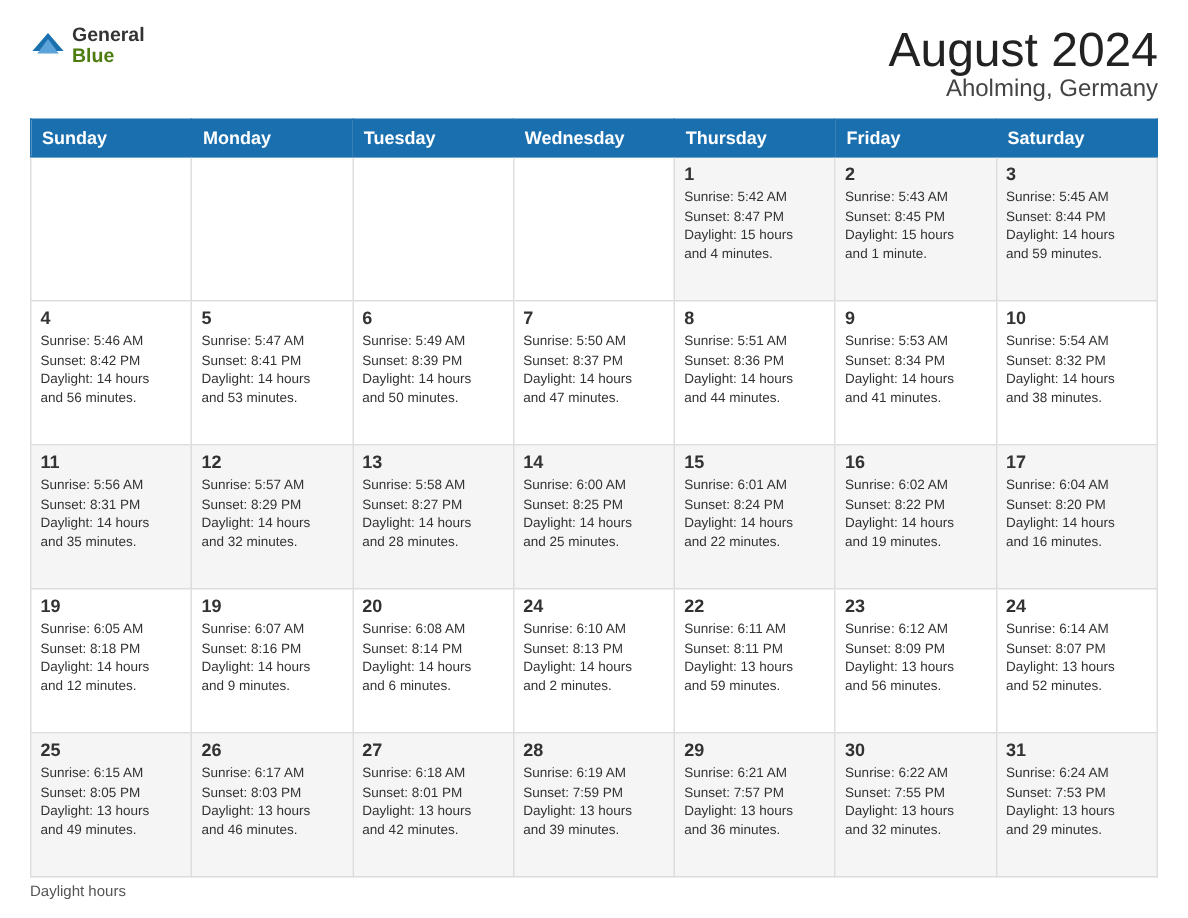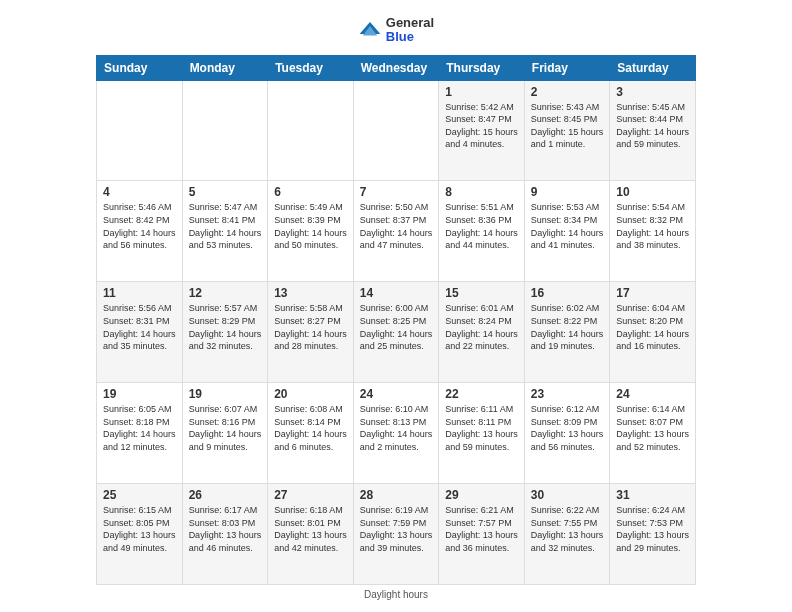--- a/index.html
+++ b/index.html
@@ -9,42 +9,41 @@
       width: 792px;
       height: 612px;
       overflow: hidden;
     }
     .page {
       width: 792px;
       height: 612px;
       padding: 16px 20px 12px 20px;
       display: flex;
       flex-direction: column;
-      align-items: center;
     }
     .header {
       display: flex;
       justify-content: space-between;
       align-items: flex-start;
       margin-bottom: 10px;
     }
     .logo {
       display: flex;
       align-items: center;
       gap: 4px;
     }
     .logo-text {
       display: flex;
       flex-direction: column;
       font-size: 13px;
       font-weight: bold;
       line-height: 1.1;
     }
     .logo-general { color: #333; }
-    .logo-blue { color: #1d4ed8; }
+    .logo-blue { color: #4d7c0f; }
     .logo-icon {
       width: 24px;
       height: 24px;
     }
     .title-block {
       text-align: right;
     }
     .main-title {
       font-size: 32px;
       font-weight: normal;
@@ -120,20 +119,24 @@
   <div class="header">
     <div class="logo">
       <svg class="logo-icon" viewBox="0 0 30 30" xmlns="http://www.w3.org/2000/svg">
         <polygon points="15,5 28,20 2,20" fill="#1a6faf"></polygon>
         <polygon points="15,10 24,22 6,22" fill="#5ba3d9"></polygon>
       </svg>
       <div class="logo-text">
         <span class="logo-general">General</span>
         <span class="logo-blue">Blue</span>
       </div>
+    </div>
+    <div class="title-block">
+      <div class="main-title">August 2024</div>
+      <div class="subtitle">Aholming, Germany</div>
     </div>
   </div>
 
   <div class="calendar">
     <table>
       <thead>
         <tr>
           <th>Sunday</th>
           <th>Monday</th>
           <th>Tuesday</th>

